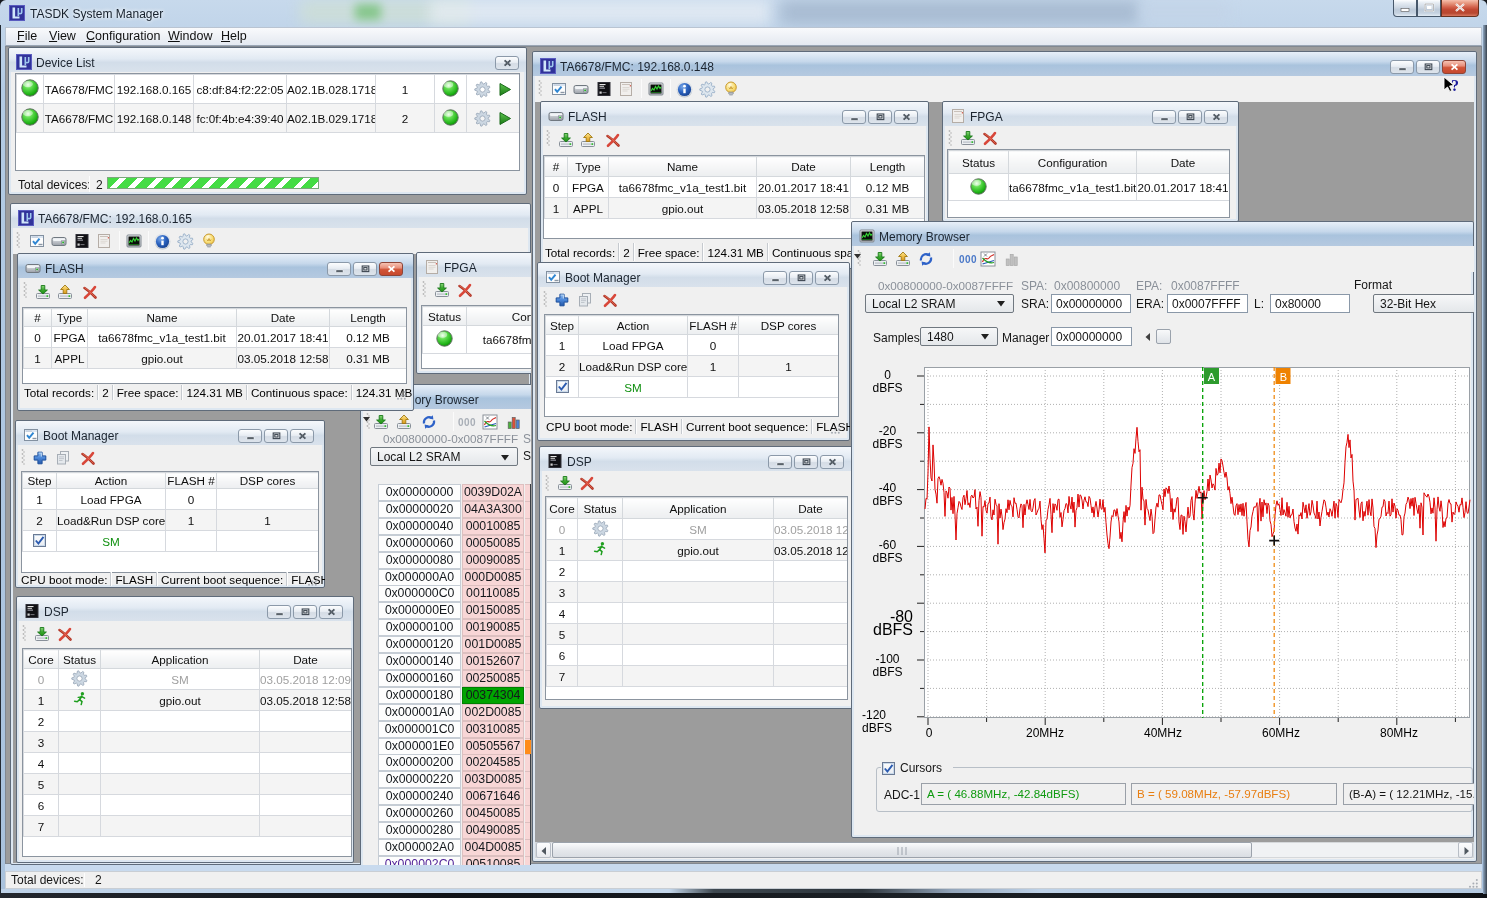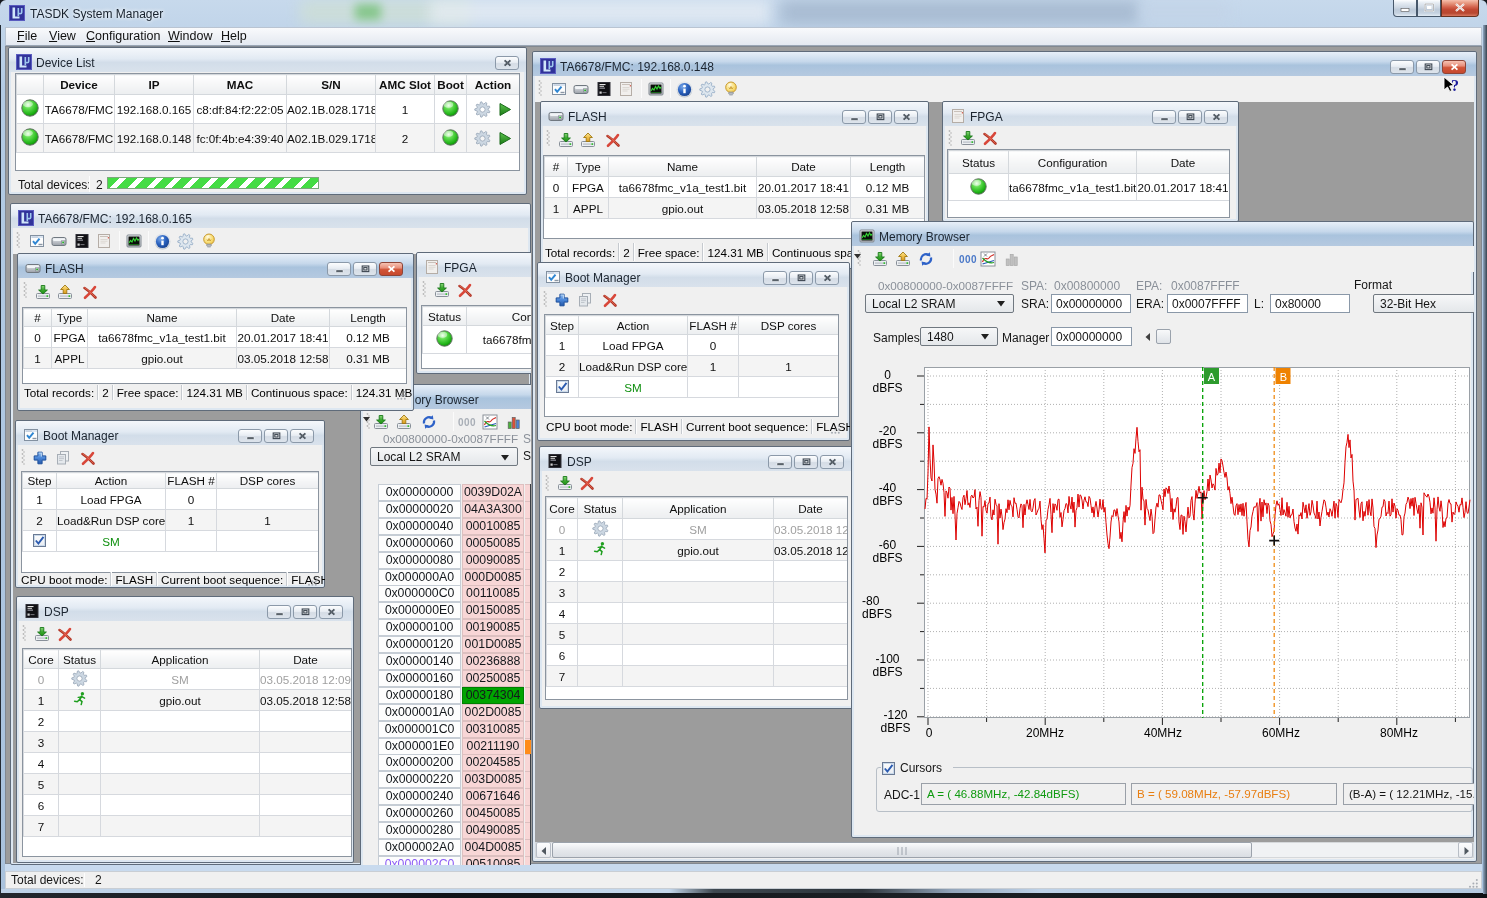--- a/index.html
+++ b/index.html
@@ -136,30 +136,20 @@
           <col style="width:71px">
           <col style="width:79px">
           <col style="width:93px">
           <col style="width:89px">
           <col style="width:59px">
           <col style="width:32px">
           <col style="width:53px">
         </colgroup>
         <tbody>
           <tr>
-            <td style="height:19px;font-weight:bold;background:linear-gradient(180deg,#ffffff,#f4f5f6 55%,#eceef0);border-color:#d4d8dc;"></td>
-            <td style="height:19px;font-weight:bold;background:linear-gradient(180deg,#ffffff,#f4f5f6 55%,#eceef0);border-color:#d4d8dc;">Device</td>
-            <td style="height:19px;font-weight:bold;background:linear-gradient(180deg,#ffffff,#f4f5f6 55%,#eceef0);border-color:#d4d8dc;">IP</td>
-            <td style="height:19px;font-weight:bold;background:linear-gradient(180deg,#ffffff,#f4f5f6 55%,#eceef0);border-color:#d4d8dc;">MAC</td>
-            <td style="height:19px;font-weight:bold;background:linear-gradient(180deg,#ffffff,#f4f5f6 55%,#eceef0);border-color:#d4d8dc;">S/N</td>
-            <td style="height:19px;font-weight:bold;background:linear-gradient(180deg,#ffffff,#f4f5f6 55%,#eceef0);border-color:#d4d8dc;">AMC Slot</td>
-            <td style="height:19px;font-weight:bold;background:linear-gradient(180deg,#ffffff,#f4f5f6 55%,#eceef0);border-color:#d4d8dc;">Boot</td>
-            <td style="height:19px;font-weight:bold;background:linear-gradient(180deg,#ffffff,#f4f5f6 55%,#eceef0);border-color:#d4d8dc;">Action</td>
-          </tr>
-          <tr>
             <td style="height:28px;background:#ffffff;"><svg style="" width="18" height="18" viewBox="0 0 18 18">
                 <circle cx="9.0" cy="9.0" r="8.2" fill="url(#gled)" stroke="#607060" stroke-width="1"></circle>
                 <ellipse cx="6.84" cy="5.04" rx="5.040000000000001" ry="3.06" fill="#ffffff" opacity="0.45"></ellipse>
               </svg></td>
             <td style="height:28px;background:#ffffff;">TA6678/FMC</td>
             <td style="height:28px;background:#ffffff;">192.168.0.165</td>
             <td style="height:28px;background:#ffffff;">c8:df:84:f2:22:05</td>
             <td style="height:28px;background:#ffffff;">A02.1B.028.1718</td>
             <td style="height:28px;background:#ffffff;">1</td>
             <td style="height:28px;background:#ffffff;"><svg style="" width="17" height="17" viewBox="0 0 17 17">
@@ -382,56 +372,56 @@
         <div class="a" style="left:0px;top:118.3px;width:83px;height:17px;background:#fdfdfd;border:1px solid #c6cdd5;text-align:center;font-size:12.3px;line-height:15px;color:#14181c;">0x000000E0</div>
         <div class="a" style="left:84px;top:118.3px;width:62px;height:17px;background:#f8d6d6;border:1px solid #ddc0c0;text-align:center;font-size:12.3px;line-height:15px;color:#14181c;">00150085</div>
         <div class="a" style="left:147px;top:118.3px;width:5px;height:17px;background:#f8d6d6;border-top:1px solid #ddc0c0;"></div>
         <div class="a" style="left:0px;top:135.2px;width:83px;height:17px;background:#fdfdfd;border:1px solid #c6cdd5;text-align:center;font-size:12.3px;line-height:15px;color:#14181c;">0x00000100</div>
         <div class="a" style="left:84px;top:135.2px;width:62px;height:17px;background:#f8d6d6;border:1px solid #ddc0c0;text-align:center;font-size:12.3px;line-height:15px;color:#14181c;">00190085</div>
         <div class="a" style="left:147px;top:135.2px;width:5px;height:17px;background:#f8d6d6;border-top:1px solid #ddc0c0;"></div>
         <div class="a" style="left:0px;top:152.1px;width:83px;height:17px;background:#fdfdfd;border:1px solid #c6cdd5;text-align:center;font-size:12.3px;line-height:15px;color:#14181c;">0x00000120</div>
         <div class="a" style="left:84px;top:152.1px;width:62px;height:17px;background:#f8d6d6;border:1px solid #ddc0c0;text-align:center;font-size:12.3px;line-height:15px;color:#14181c;">001D0085</div>
         <div class="a" style="left:147px;top:152.1px;width:5px;height:17px;background:#f8d6d6;border-top:1px solid #ddc0c0;"></div>
         <div class="a" style="left:0px;top:169.0px;width:83px;height:17px;background:#fdfdfd;border:1px solid #c6cdd5;text-align:center;font-size:12.3px;line-height:15px;color:#14181c;">0x00000140</div>
-        <div class="a" style="left:84px;top:169.0px;width:62px;height:17px;background:#f8d6d6;border:1px solid #ddc0c0;text-align:center;font-size:12.3px;line-height:15px;color:#14181c;">00236888</div>
+        <div class="a" style="left:84px;top:169.0px;width:62px;height:17px;background:#f8d6d6;border:1px solid #ddc0c0;text-align:center;font-size:12.3px;line-height:15px;color:#14181c;">00152607</div>
         <div class="a" style="left:147px;top:169.0px;width:5px;height:17px;background:#f8d6d6;border-top:1px solid #ddc0c0;"></div>
         <div class="a" style="left:0px;top:185.9px;width:83px;height:17px;background:#fdfdfd;border:1px solid #c6cdd5;text-align:center;font-size:12.3px;line-height:15px;color:#14181c;">0x00000160</div>
         <div class="a" style="left:84px;top:185.9px;width:62px;height:17px;background:#f8d6d6;border:1px solid #ddc0c0;text-align:center;font-size:12.3px;line-height:15px;color:#14181c;">00250085</div>
         <div class="a" style="left:147px;top:185.9px;width:5px;height:17px;background:#f8d6d6;border-top:1px solid #ddc0c0;"></div>
         <div class="a" style="left:0px;top:202.8px;width:83px;height:17px;background:#fdfdfd;border:1px solid #c6cdd5;text-align:center;font-size:12.3px;line-height:15px;color:#14181c;">0x00000180</div>
         <div class="a" style="left:84px;top:202.8px;width:62px;height:17px;background:#00a400;border:1px solid #008000;text-align:center;font-size:12.3px;line-height:15px;color:#14181c;">00374304</div>
         <div class="a" style="left:147px;top:202.8px;width:5px;height:17px;background:#f8d6d6;border-top:1px solid #ddc0c0;"></div>
         <div class="a" style="left:0px;top:219.7px;width:83px;height:17px;background:#fdfdfd;border:1px solid #c6cdd5;text-align:center;font-size:12.3px;line-height:15px;color:#14181c;">0x000001A0</div>
         <div class="a" style="left:84px;top:219.7px;width:62px;height:17px;background:#f8d6d6;border:1px solid #ddc0c0;text-align:center;font-size:12.3px;line-height:15px;color:#14181c;">002D0085</div>
         <div class="a" style="left:147px;top:219.7px;width:5px;height:17px;background:#f8d6d6;border-top:1px solid #ddc0c0;"></div>
         <div class="a" style="left:0px;top:236.6px;width:83px;height:17px;background:#fdfdfd;border:1px solid #c6cdd5;text-align:center;font-size:12.3px;line-height:15px;color:#14181c;">0x000001C0</div>
         <div class="a" style="left:84px;top:236.6px;width:62px;height:17px;background:#f8d6d6;border:1px solid #ddc0c0;text-align:center;font-size:12.3px;line-height:15px;color:#14181c;">00310085</div>
         <div class="a" style="left:147px;top:236.6px;width:5px;height:17px;background:#f8d6d6;border-top:1px solid #ddc0c0;"></div>
         <div class="a" style="left:0px;top:253.5px;width:83px;height:17px;background:#fdfdfd;border:1px solid #c6cdd5;text-align:center;font-size:12.3px;line-height:15px;color:#14181c;">0x000001E0</div>
-        <div class="a" style="left:84px;top:253.5px;width:62px;height:17px;background:#f8d6d6;border:1px solid #ddc0c0;text-align:center;font-size:12.3px;line-height:15px;color:#14181c;">00211190</div>
+        <div class="a" style="left:84px;top:253.5px;width:62px;height:17px;background:#f8d6d6;border:1px solid #ddc0c0;text-align:center;font-size:12.3px;line-height:15px;color:#14181c;">00505567</div>
         <div class="a" style="left:147px;top:253.5px;width:5px;height:17px;background:#f8d6d6;border-top:1px solid #ddc0c0;"></div>
         <div class="a" style="left:0px;top:270.4px;width:83px;height:17px;background:#fdfdfd;border:1px solid #c6cdd5;text-align:center;font-size:12.3px;line-height:15px;color:#14181c;">0x00000200</div>
         <div class="a" style="left:84px;top:270.4px;width:62px;height:17px;background:#f8d6d6;border:1px solid #ddc0c0;text-align:center;font-size:12.3px;line-height:15px;color:#14181c;">00204585</div>
         <div class="a" style="left:147px;top:270.4px;width:5px;height:17px;background:#f8d6d6;border-top:1px solid #ddc0c0;"></div>
         <div class="a" style="left:0px;top:287.3px;width:83px;height:17px;background:#fdfdfd;border:1px solid #c6cdd5;text-align:center;font-size:12.3px;line-height:15px;color:#14181c;">0x00000220</div>
         <div class="a" style="left:84px;top:287.3px;width:62px;height:17px;background:#f8d6d6;border:1px solid #ddc0c0;text-align:center;font-size:12.3px;line-height:15px;color:#14181c;">003D0085</div>
         <div class="a" style="left:147px;top:287.3px;width:5px;height:17px;background:#f8d6d6;border-top:1px solid #ddc0c0;"></div>
         <div class="a" style="left:0px;top:304.2px;width:83px;height:17px;background:#fdfdfd;border:1px solid #c6cdd5;text-align:center;font-size:12.3px;line-height:15px;color:#14181c;">0x00000240</div>
         <div class="a" style="left:84px;top:304.2px;width:62px;height:17px;background:#f8d6d6;border:1px solid #ddc0c0;text-align:center;font-size:12.3px;line-height:15px;color:#14181c;">00671646</div>
         <div class="a" style="left:147px;top:304.2px;width:5px;height:17px;background:#f8d6d6;border-top:1px solid #ddc0c0;"></div>
         <div class="a" style="left:0px;top:321.1px;width:83px;height:17px;background:#fdfdfd;border:1px solid #c6cdd5;text-align:center;font-size:12.3px;line-height:15px;color:#14181c;">0x00000260</div>
         <div class="a" style="left:84px;top:321.1px;width:62px;height:17px;background:#f8d6d6;border:1px solid #ddc0c0;text-align:center;font-size:12.3px;line-height:15px;color:#14181c;">00450085</div>
         <div class="a" style="left:147px;top:321.1px;width:5px;height:17px;background:#f8d6d6;border-top:1px solid #ddc0c0;"></div>
         <div class="a" style="left:0px;top:338.0px;width:83px;height:17px;background:#fdfdfd;border:1px solid #c6cdd5;text-align:center;font-size:12.3px;line-height:15px;color:#14181c;">0x00000280</div>
         <div class="a" style="left:84px;top:338.0px;width:62px;height:17px;background:#f8d6d6;border:1px solid #ddc0c0;text-align:center;font-size:12.3px;line-height:15px;color:#14181c;">00490085</div>
         <div class="a" style="left:147px;top:338.0px;width:5px;height:17px;background:#f8d6d6;border-top:1px solid #ddc0c0;"></div>
         <div class="a" style="left:0px;top:354.9px;width:83px;height:17px;background:#fdfdfd;border:1px solid #c6cdd5;text-align:center;font-size:12.3px;line-height:15px;color:#14181c;">0x000002A0</div>
         <div class="a" style="left:84px;top:354.9px;width:62px;height:17px;background:#f8d6d6;border:1px solid #ddc0c0;text-align:center;font-size:12.3px;line-height:15px;color:#14181c;">004D0085</div>
         <div class="a" style="left:147px;top:354.9px;width:5px;height:17px;background:#f8d6d6;border-top:1px solid #ddc0c0;"></div>
-        <div class="a" style="left:0px;top:371.8px;width:83px;height:17px;background:#fdfdfd;border:1px solid #c6cdd5;text-align:center;font-size:12.3px;line-height:15px;color:#8b5cf6;">0x000002C0</div>
+        <div class="a" style="left:0px;top:371.8px;width:83px;height:17px;background:#fdfdfd;border:1px solid #c6cdd5;text-align:center;font-size:12.3px;line-height:15px;color:#4c1d95;">0x000002C0</div>
         <div class="a" style="left:84px;top:371.8px;width:62px;height:17px;background:#f8d6d6;border:1px solid #ddc0c0;text-align:center;font-size:12.3px;line-height:15px;color:#14181c;">00510085</div>
         <div class="a" style="left:147px;top:371.8px;width:5px;height:17px;background:#f8d6d6;border-top:1px solid #ddc0c0;"></div>
       </div>
       <div class="a" style="left:170px;top:100px;width:2px;height:389px;background:#3a3f45;"></div>
     </div>
     <div class="a" style="left:406px;top:49px;width:305px;height:122px;overflow:hidden;">
       <div class="a" style="left:0px;top:0px;width:305px;height:122px;background:#f0f0f0;border:1px solid #5f6b7a;border-radius:2px;box-shadow:inset 0 0 0 2px #dde7f1;"></div>
       <div class="a" style="left:1px;top:1px;width:303px;height:24px;background:linear-gradient(180deg,#f4f7fb 0%,#e2eaf3 45%,#d2dde9 60%,#d9e2ec 100%);border-radius:2px 2px 0 0;"></div>
       <svg class="a" style="left:8px;top:7px;" width="16" height="16" viewBox="0 0 16 16">
         <rect x="2.5" y="1.5" width="11" height="13" fill="#f1efed" stroke="#b5ada6"></rect>
@@ -1594,23 +1584,23 @@
         <text x="295.7" y="18" font-family="Liberation Sans" font-size="11" fill="#ffffff">A</text>
         <rect x="363.5" y="5" width="15" height="16" fill="#ef8200"></rect>
         <text x="367.7" y="18" font-family="Liberation Sans" font-size="11" fill="#ffffff">B</text>
         <path d="M285.7 134.7 h10 M290.7 129.7 v10" stroke="#101010" stroke-width="1.6"></path>
         <path d="M357.2 177.6 h10 M362.2 172.6 v10" stroke="#101010" stroke-width="1.6"></path>
       </svg>
       <div class="a" style="left:11px;top:148px;width:51px;height:27px;font-size:12px;text-align:center;line-height:13px;">0<br>dBFS</div>
       <div class="a" style="left:11px;top:204px;width:51px;height:27px;font-size:12px;text-align:center;line-height:13px;">-20<br>dBFS</div>
       <div class="a" style="left:11px;top:261px;width:51px;height:27px;font-size:12px;text-align:center;line-height:13px;">-40<br>dBFS</div>
       <div class="a" style="left:11px;top:318px;width:51px;height:27px;font-size:12px;text-align:center;line-height:13px;">-60<br>dBFS</div>
-      <div class="a" style="left:11px;top:374px;width:51px;height:27px;font-size:12px;text-align:left;line-height:13px;">-80<br>dBFS</div>
+      <div class="a" style="left:11px;top:389px;width:51px;height:27px;font-size:16px;text-align:right;line-height:13px;">-80<br>dBFS</div>
       <div class="a" style="left:11px;top:432px;width:51px;height:27px;font-size:12px;text-align:center;line-height:13px;">-100<br>dBFS</div>
-      <div class="a" style="left:19px;top:488px;width:51px;height:27px;font-size:12px;text-align:center;line-height:13px;">-120<br>dBFS</div>
+      <div class="a" style="left:11px;top:488px;width:51px;height:27px;font-size:12px;line-height:13px;">-120<br>dBFS</div>
       <div class="a" style="left:48px;top:505px;width:60px;height:14px;font-size:12px;text-align:center;">0</div>
       <div class="a" style="left:164px;top:505px;width:60px;height:14px;font-size:12px;text-align:center;">20MHz</div>
       <div class="a" style="left:282px;top:505px;width:60px;height:14px;font-size:12px;text-align:center;">40MHz</div>
       <div class="a" style="left:400px;top:505px;width:60px;height:14px;font-size:12px;text-align:center;">60MHz</div>
       <div class="a" style="left:518px;top:505px;width:60px;height:14px;font-size:12px;text-align:center;">80MHz</div>
       <div class="a" style="left:25px;top:546px;width:597px;height:45px;border:1px solid #b8bfc7;border-radius:3px;"></div>
       <div class="a" style="left:30px;top:539px;width:72px;height:16px;background:#f0f0f0;">
         <svg class="a" style="left:1px;top:2px;" width="13" height="13" viewBox="0 0 13 13">
           <rect x="0.5" y="0.5" width="12" height="12" fill="url(#gcheck)" stroke="#6a7a94"></rect>
           <rect x="1.5" y="1.5" width="10" height="10" fill="none" stroke="#c9d9ea"></rect>

